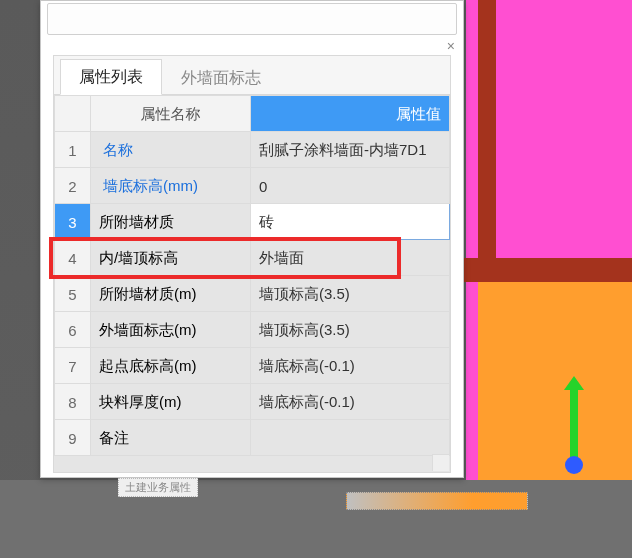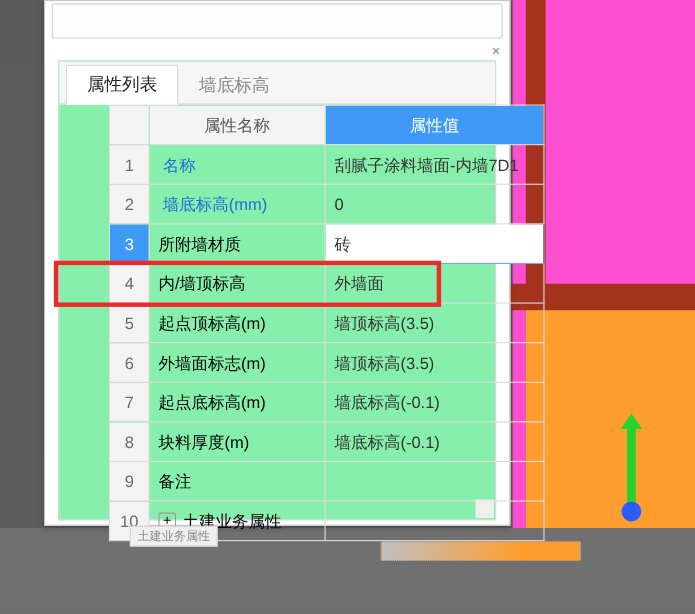--- a/index.html
+++ b/index.html
@@ -127,21 +127,21 @@
     line-height: 1;
   }
 
   .sub-panel {
     position: absolute;
     left: 12px;
     top: 54px;
     right: 12px;
     bottom: 4px;
     border: 1px solid #d9d9d9;
-    background: #86efac;
+    background: #e5e5e5;
     box-sizing: border-box;
   }
 
   .tabs {
     display: flex;
     align-items: flex-end;
     height: 38px;
     padding-left: 6px;
     border-bottom: 1px solid #d9d9d9;
     background: #f6f6f6;
@@ -160,21 +160,20 @@
     color: #222;
     background: #fff;
     border-color: #d9d9d9;
     border-bottom: 1px solid #fff;
   }
 
   .grid {
     width: 100%;
     border-collapse: collapse;
     table-layout: fixed;
-    margin-left: 45px;
   }
   .grid col.rownum { width: 36px; }
   .grid col.pname  { width: 160px; }
   .grid col.pval   { }
 
   .grid th, .grid td {
     border: 1px solid #dcdcdc;
     padding: 7px 8px 6px;
     text-align: left;
     font-size: 15px;
@@ -185,20 +184,21 @@
   }
   .grid th {
     background: #f3f3f3;
     color: #555;
     text-align: center;
     font-weight: normal;
   }
   .grid th.val-head {
     background: #3e9af5;
     color: #fff;
+    text-align: right;
   }
   .grid td.rownum {
     background: #f3f3f3;
     color: #6a6a6a;
     text-align: center;
   }
   .grid td.link { color: #1b6fdc; padding-left: 12px; }
   .grid td.val  { color: #333; }
 
   .grid tr.sel td.rownum {
@@ -271,21 +271,21 @@
 </div>
 
 <div class="panel-wrap">
   <div class="panel-top-blank"></div>
   <span class="close-x">×</span>
 
   <div class="sub-panel">
 
     <div class="tabs">
       <div class="tab active">属性列表</div>
-      <div class="tab">墙底标高</div>
+      <div class="tab">外墙面标志</div>
     </div>
 
     <table class="grid">
       <colgroup>
         <col class="rownum">
           <col class="pname">
           <col class="pval">
       </colgroup>
       <thead>
         <tr>
@@ -310,21 +310,21 @@
             <td class="">所附墙材质</td>
             <td class="val">砖</td>
           </tr>
           <tr id="row-hl">
             <td class="rownum">4</td>
             <td class="">内/墙顶标高</td>
             <td class="val">外墙面</td>
           </tr>
           <tr>
             <td class="rownum">5</td>
-            <td class="">起点顶标高(m)</td>
+            <td class="">所附墙材质(m)</td>
             <td class="val">墙顶标高(3.5)</td>
           </tr>
           <tr>
             <td class="rownum">6</td>
             <td class="">外墙面标志(m)</td>
             <td class="val">墙顶标高(3.5)</td>
           </tr>
           <tr>
             <td class="rownum">7</td>
             <td class="">起点底标高(m)</td>
@@ -333,25 +333,20 @@
           <tr>
             <td class="rownum">8</td>
             <td class="">块料厚度(m)</td>
             <td class="val">墙底标高(-0.1)</td>
           </tr>
           <tr>
             <td class="rownum">9</td>
             <td class="">备注</td>
             <td class="val"></td>
           </tr>
-          <tr>
-            <td class="rownum">10</td>
-            <td class=""><span class="expand-box">+</span><span>土建业务属性</span></td>
-            <td class="val"></td>
-          </tr>
         </tbody>
     </table>
 
     <div class="scroll-corner"></div>
   </div>
 </div>
 
 <div class="ghost">土建业务属性</div>
 
 <div class="hl-box" id="hl" style="left: 48.5px; top: 236.5px; width: 352px; height: 42px;"></div>

